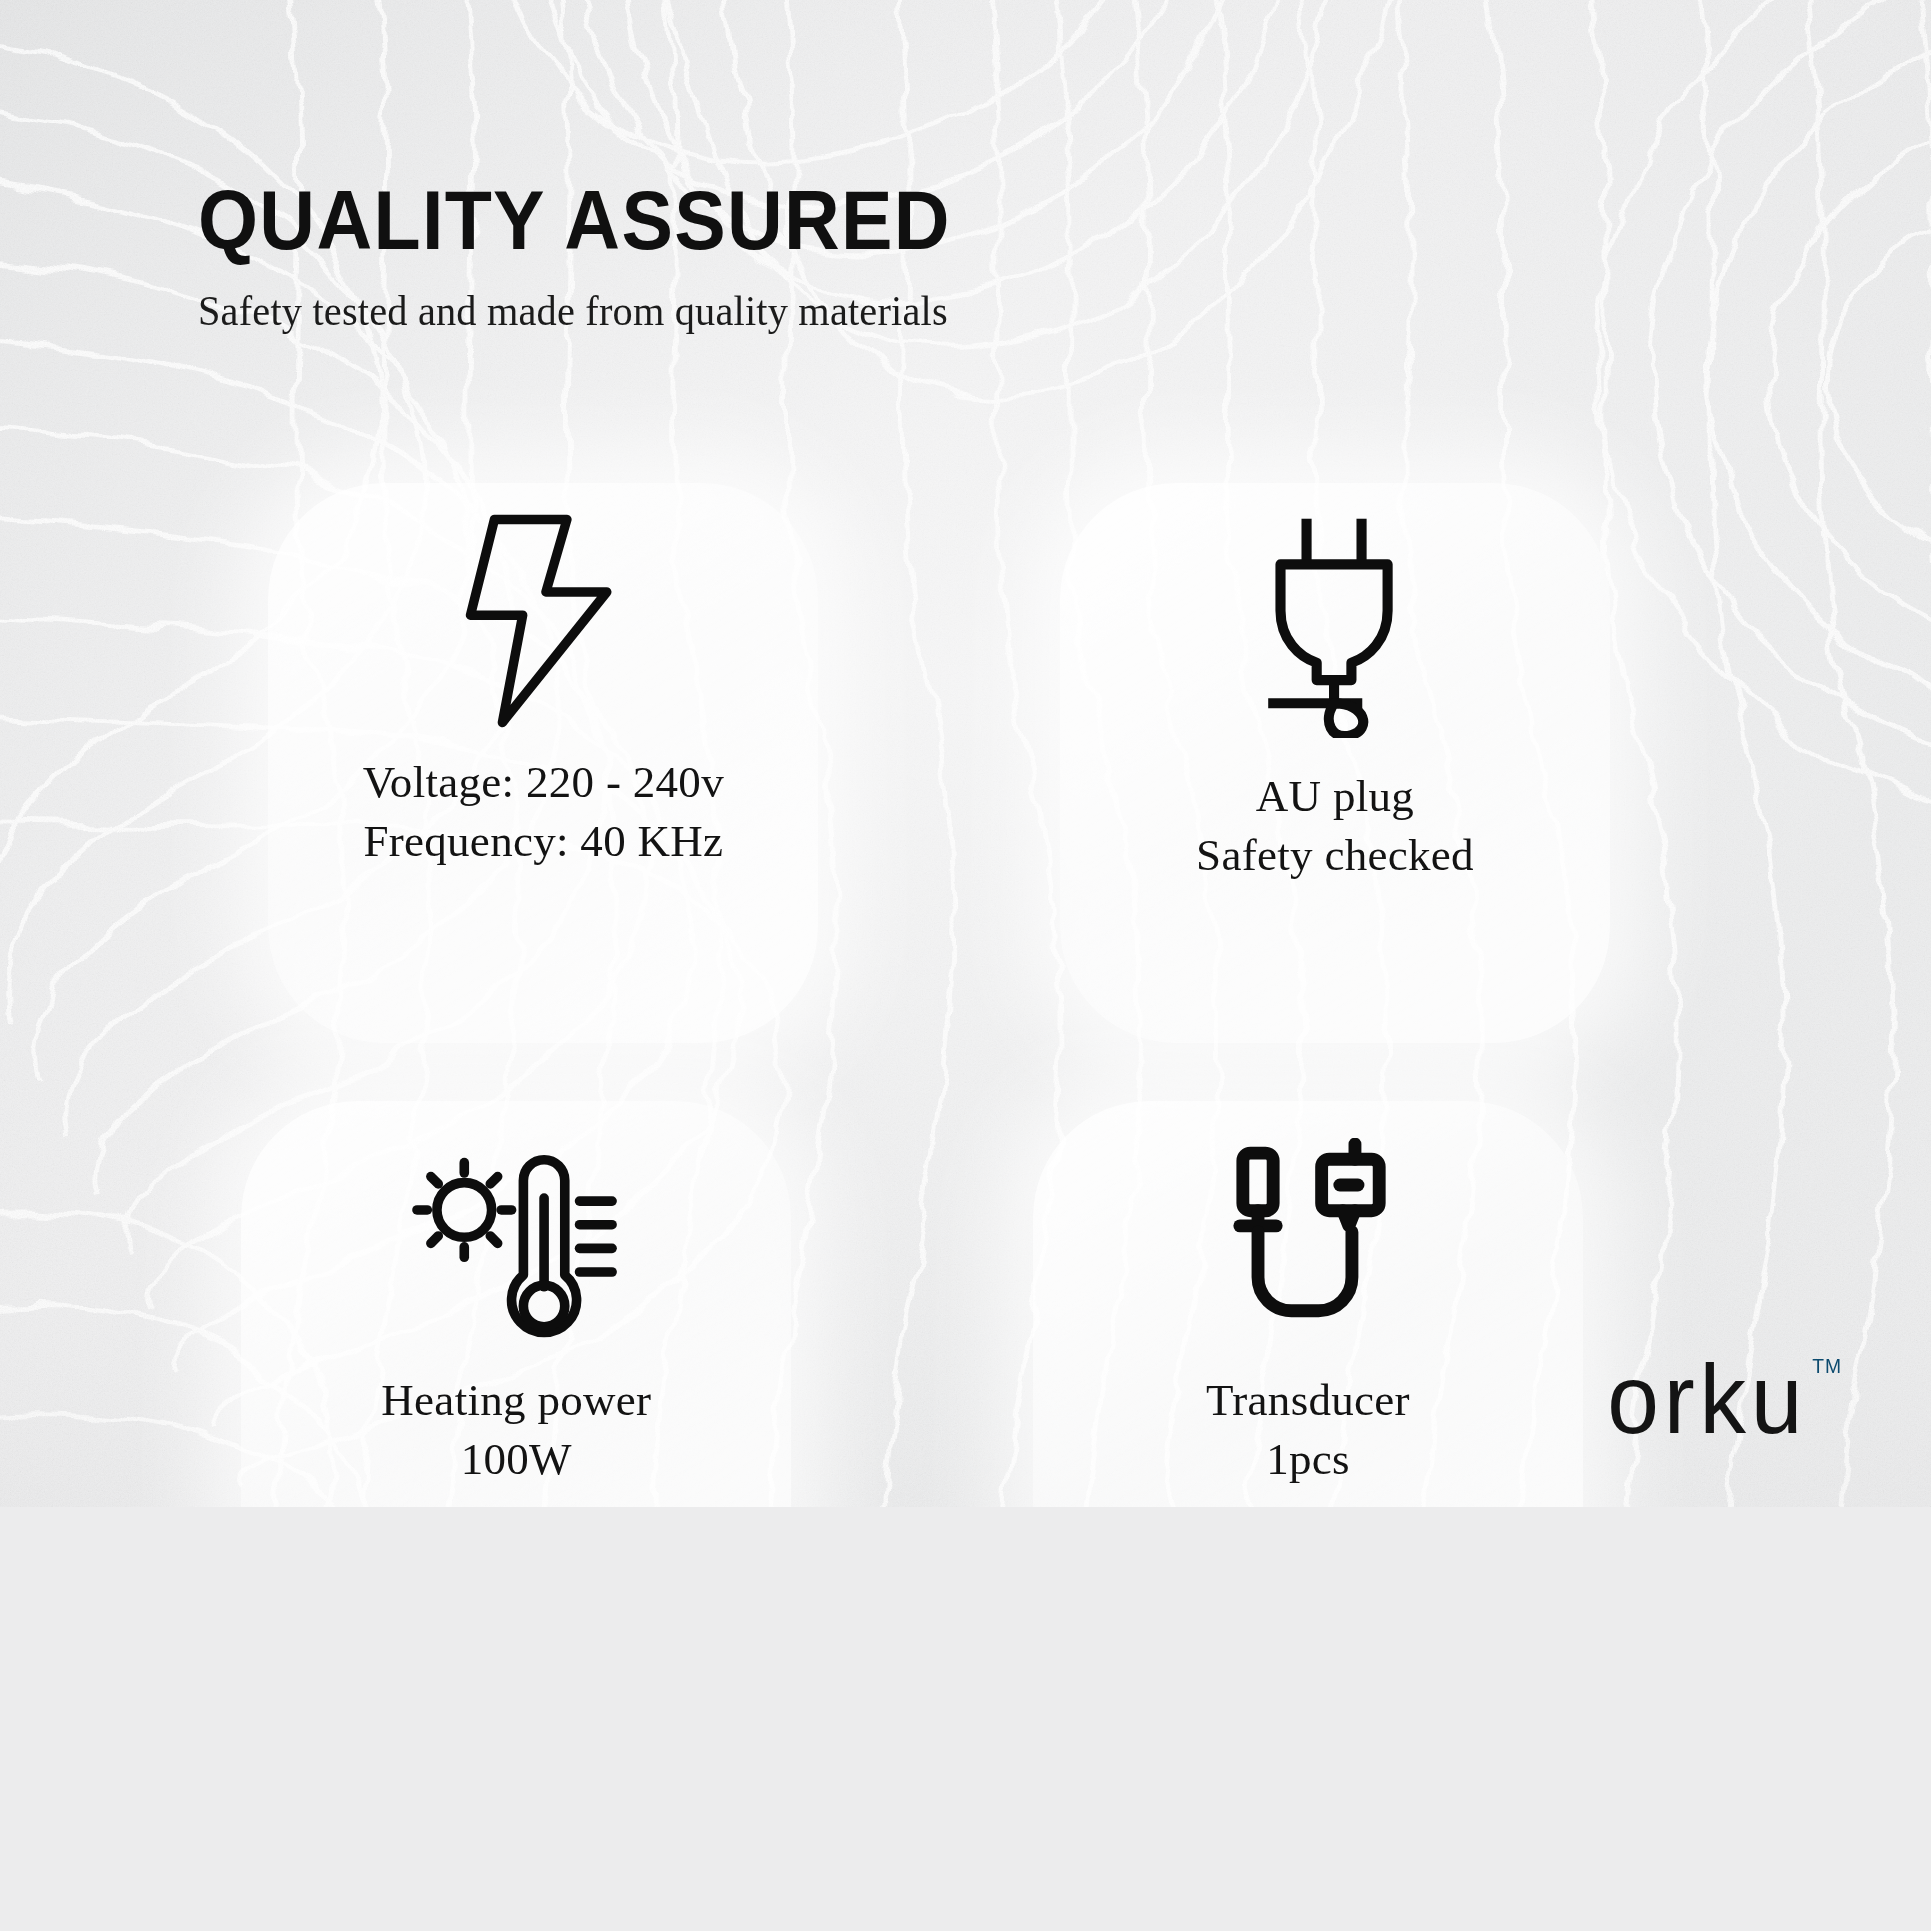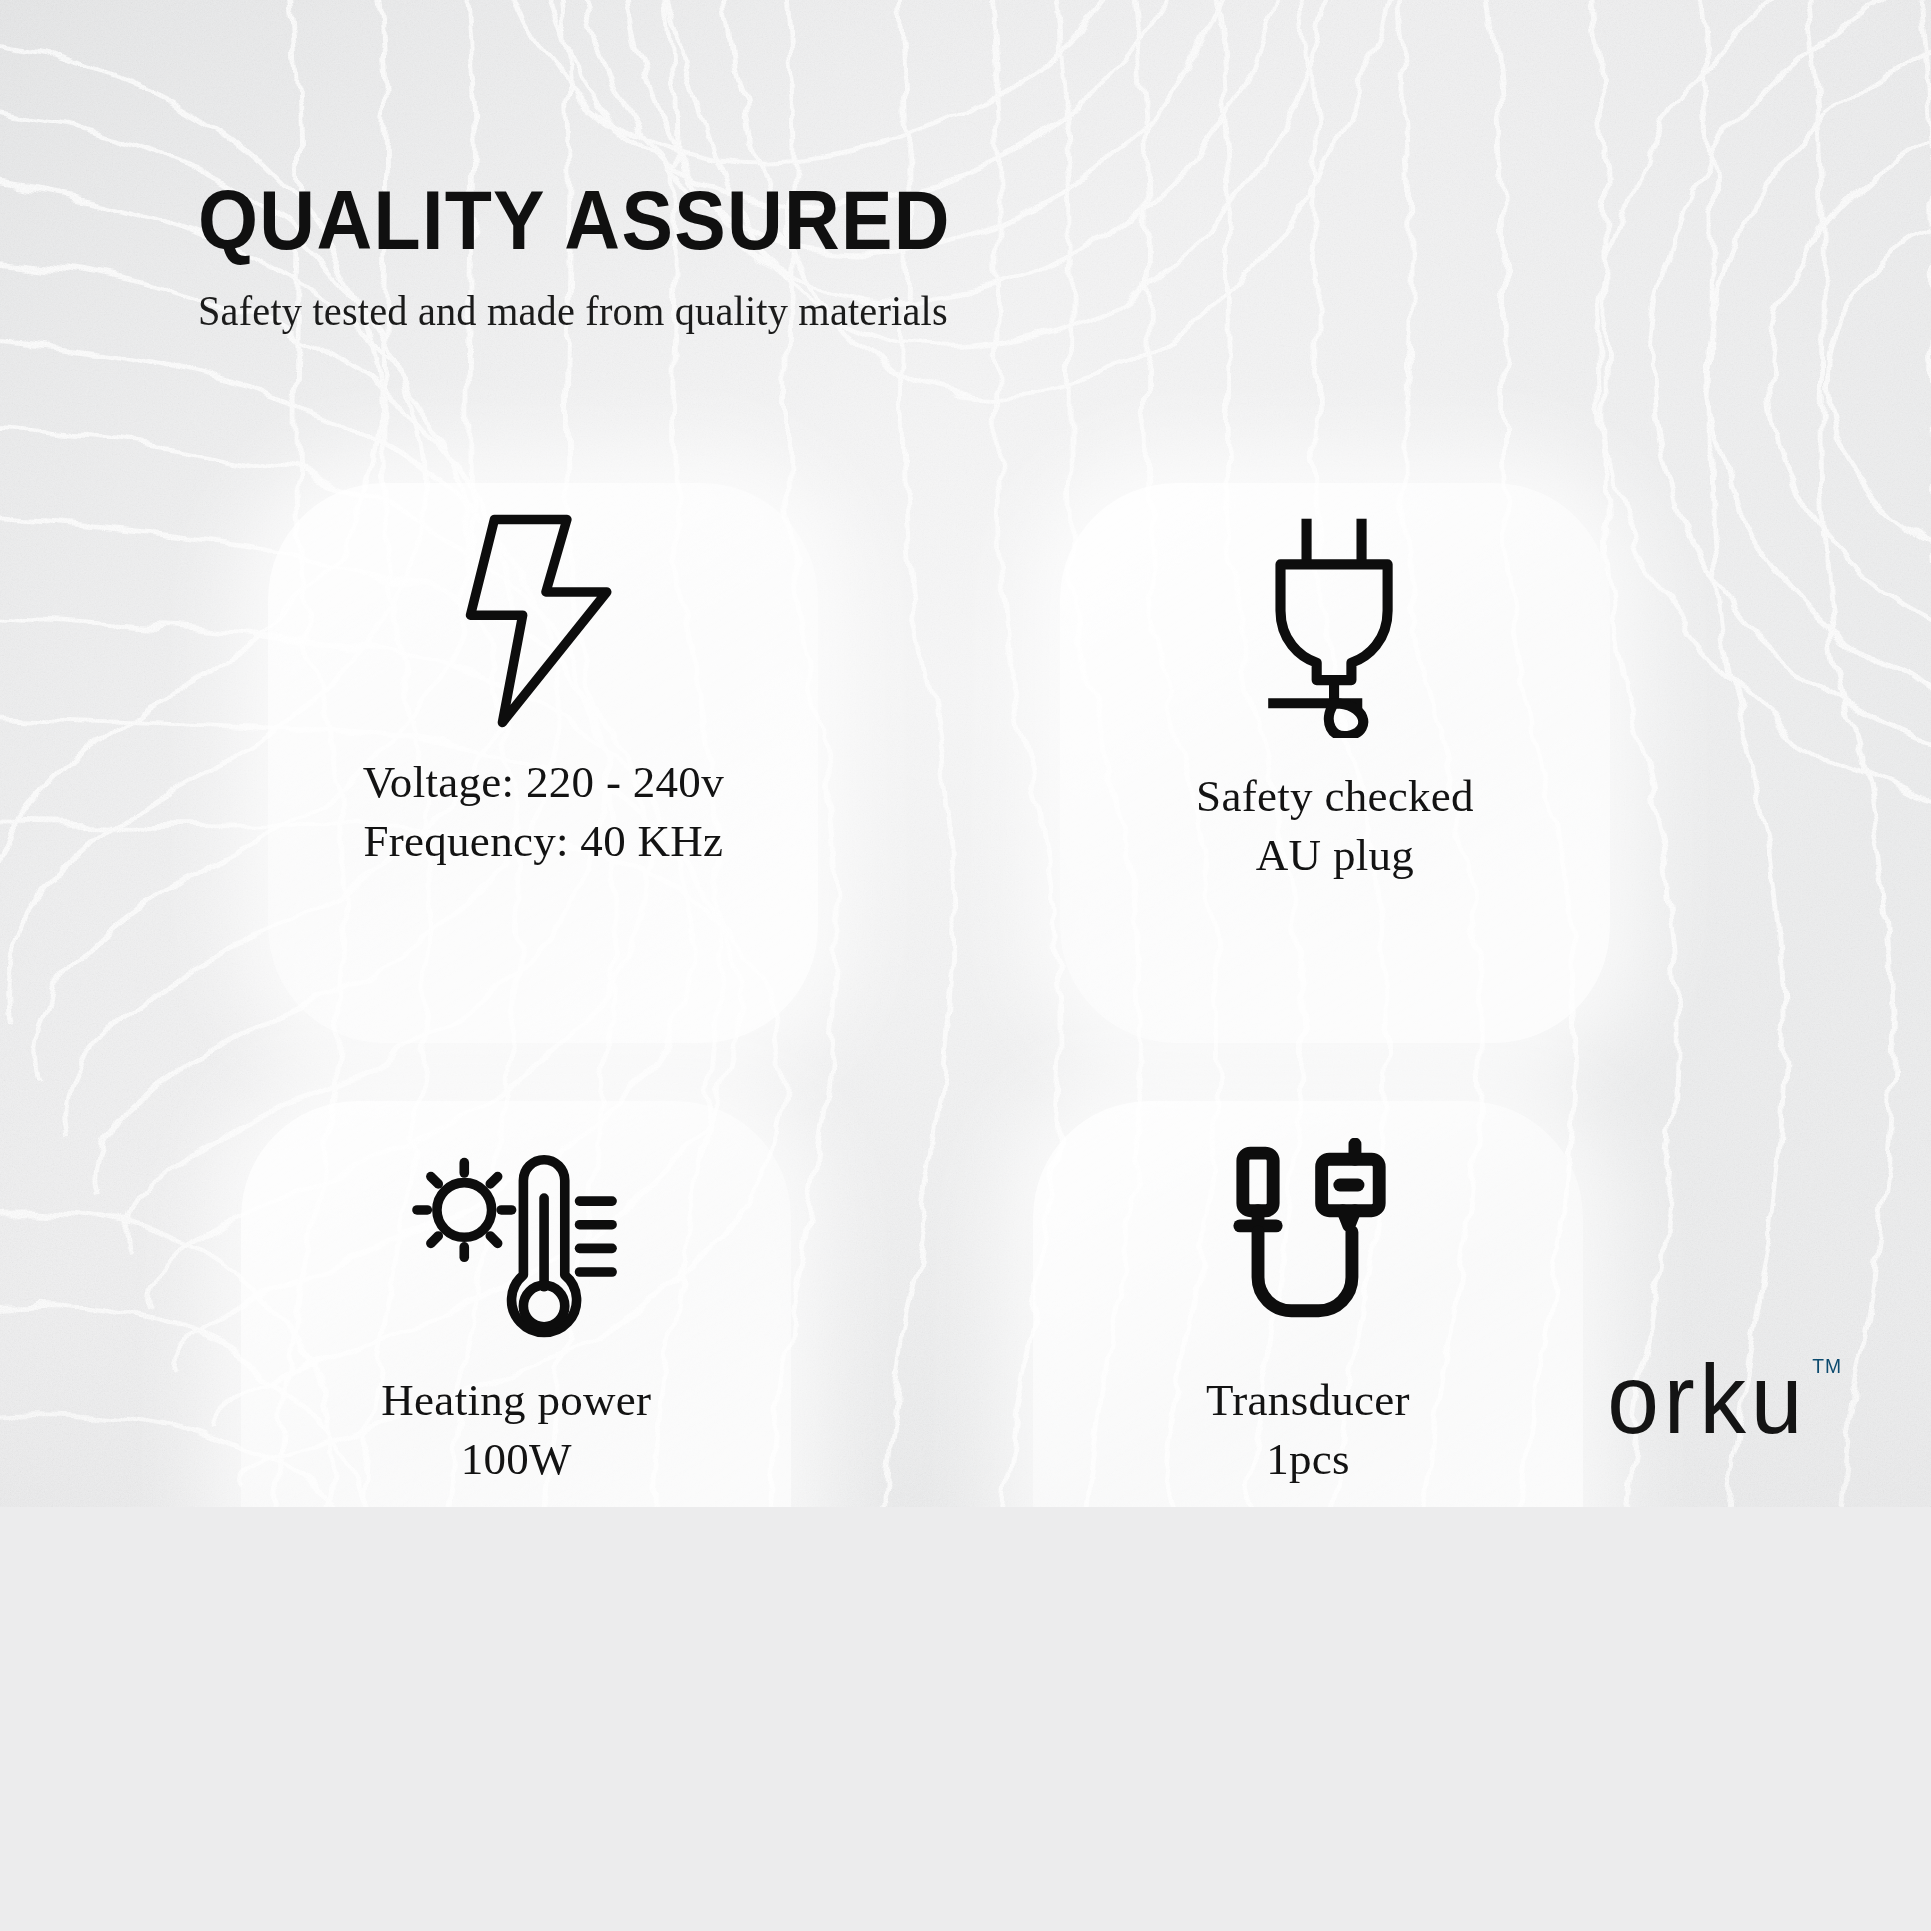--- a/index.html
+++ b/index.html
@@ -257,22 +257,22 @@
           <svg width="183" height="220" viewBox="0 0 126 152" fill="none" stroke="#0d0d0d" stroke-width="7" stroke-linejoin="round" stroke-linecap="square">
             <path d="M43 4 V30"></path>
             <path d="M81 4 V30"></path>
             <path d="M25 32 H99 V64 C99 84 86 96 74 100 V112 H50 V100 C38 96 25 84 25 64 Z"></path>
             <path d="M62 112 V128"></path>
             <path d="M20 128 H78"></path>
             <path d="M62 128 C84 128 88 146 74 150 C60 154 54 140 62 128Z"></path>
           </svg>
         </div>
         <div class="card-text">
+          <span class="ln">AU plug</span>
           <span class="ln">Safety checked</span>
-          <span class="ln">AU plug</span>
         </div>
       </div>
     </div>
 
     <div class="card c3">
       <div class="card-inner">
         <div class="icon-wrap">
           <svg width="222" height="201" viewBox="0 0 150 136" fill="none" stroke="#0d0d0d" stroke-width="6.5" stroke-linecap="round" stroke-linejoin="round">
 
             <circle cx="40" cy="48" r="18.5"></circle>

